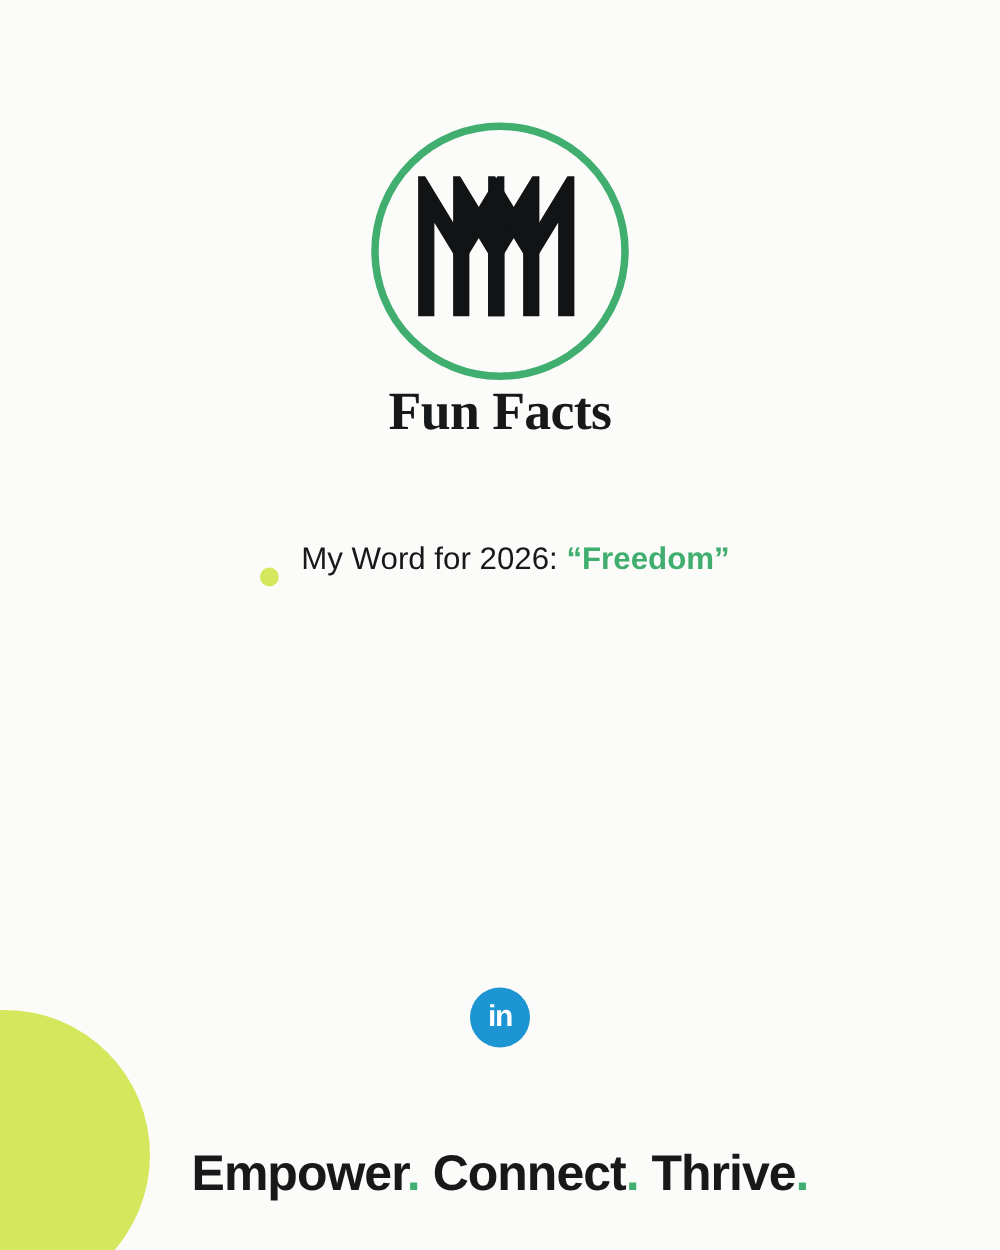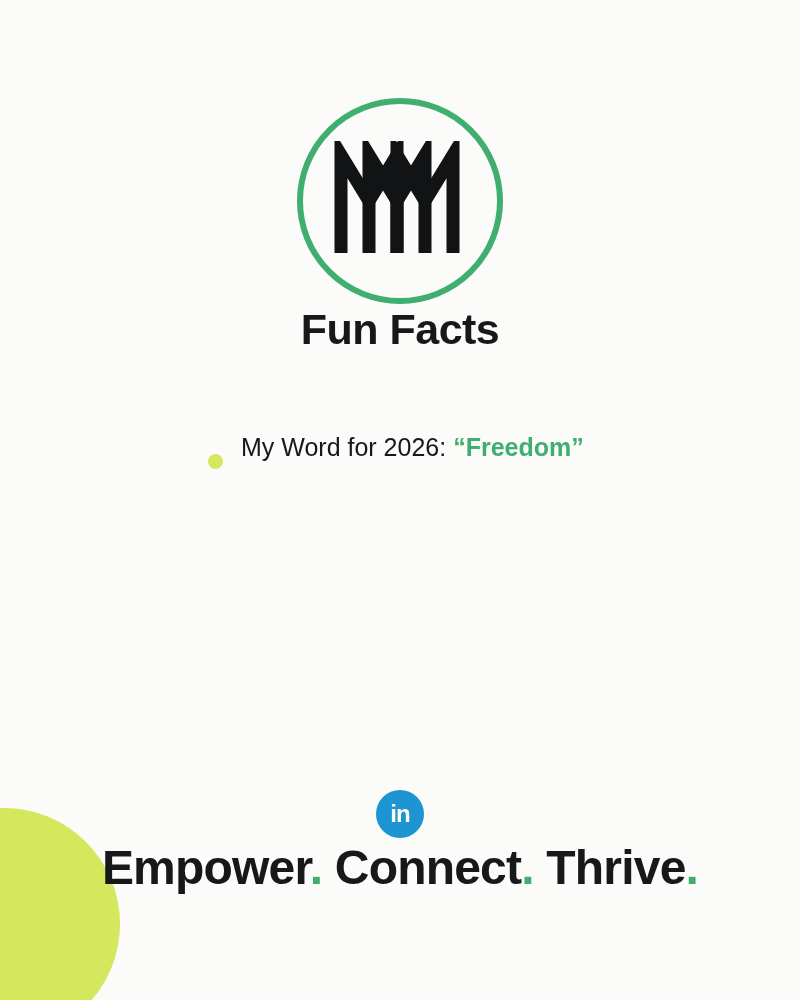--- a/index.html
+++ b/index.html
@@ -60,20 +60,21 @@
   .title {
     position: absolute;
     top: 305px;
     left: 0;
     right: 0;
     text-align: center;
     font-size: 43px;
     font-weight: 700;
     color: #17181a;
     letter-spacing: -0.5px;
+    font-family: Liberation Serif, serif;
   }
 
   
   .facts {
     position: absolute;
     top: 425px;
     left: 208px;
     width: 480px;
   }
   .fact-row {
@@ -121,25 +122,25 @@
     font-size: 24px;
     font-weight: 700;
     font-family: "Liberation Sans", sans-serif;
     line-height: 1;
     letter-spacing: -1px;
   }
 
   
   .tagline {
     position: absolute;
-    top: 840px;
+    top: 917px;
     left: 0;
     right: 0;
     text-align: center;
-    font-size: 48px;
+    font-size: 40px;
     font-weight: 700;
     color: #17181a;
     letter-spacing: -0.8px;
     white-space: nowrap;
   }
   .dot-green { color: #3fae6e; }
 </style>
 </head>
 <body>
 

